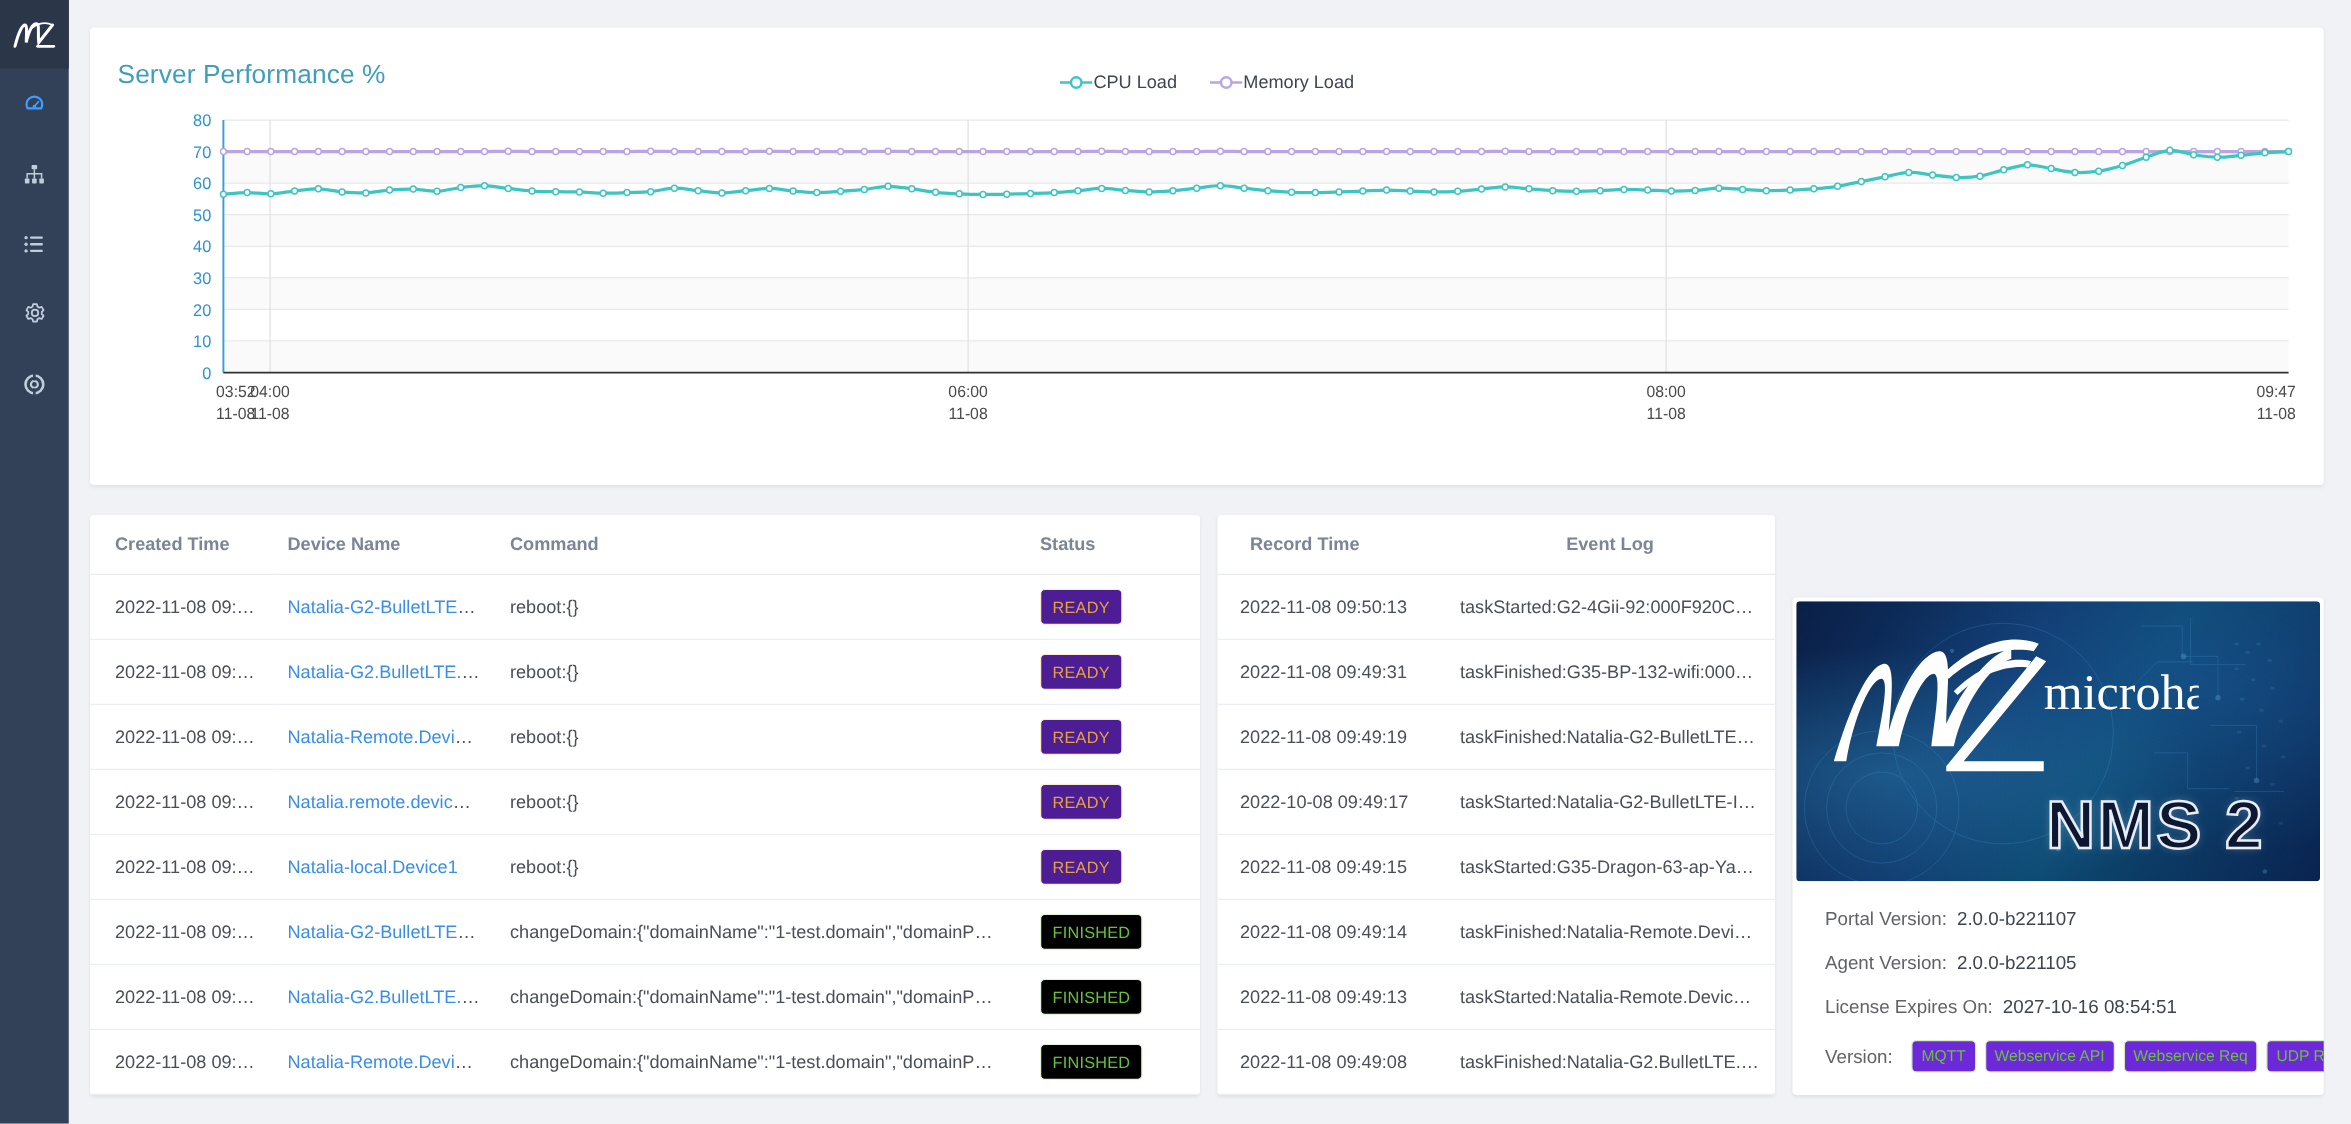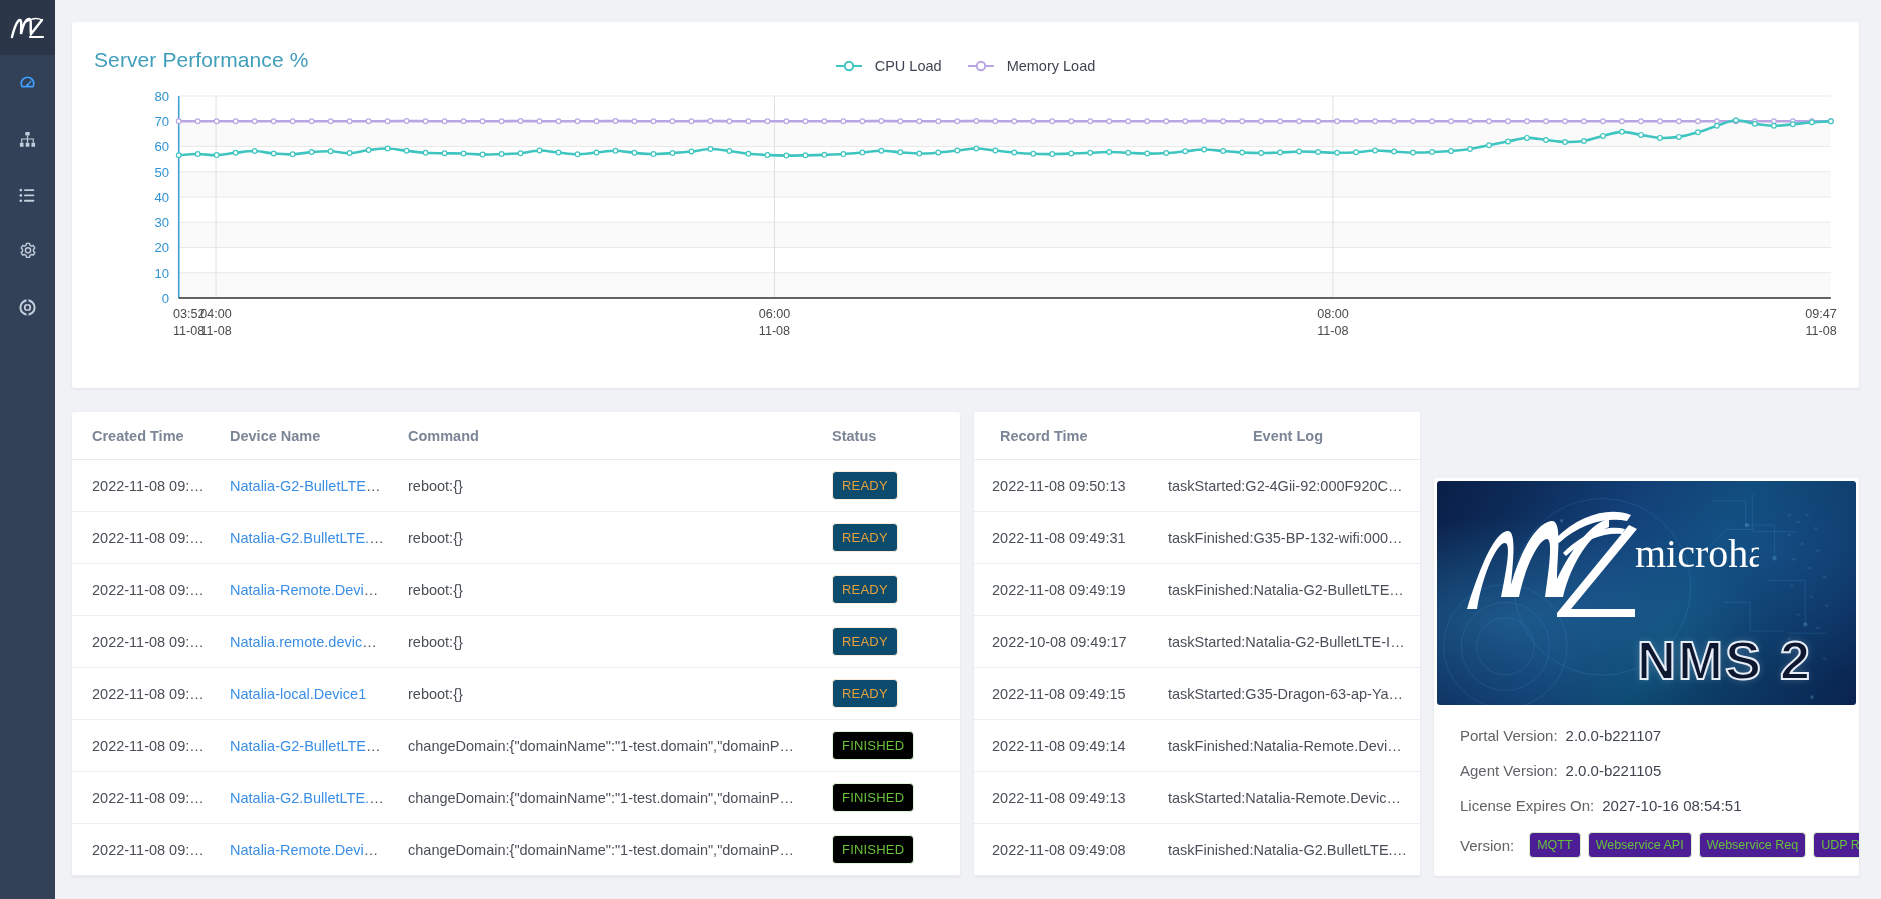--- a/index.html
+++ b/index.html
@@ -46,21 +46,21 @@
   .chart-title {
     position:absolute; left: 22px; top: 26px;
     font-size: 21px; color: #409ebb; font-weight: 400;
     letter-spacing: .1px;
   }
   .legend {
     position: absolute; top: 36px; left: 0; right: 0;
     display: flex; justify-content: center; gap: 26px;
     pointer-events: none;
   }
-  .legend-item { display:flex; align-items:center; gap: 13px; }
+  .legend-item { display:flex; align-items:center; gap: 1px; }
   .legend-item span.lbl { font-size: 14.5px; color: #3e4551; }
   .legend-mark { display:block; }
   .chart-area { position:absolute; left:0; top:60px; right:0; bottom:0; }
   .chart-svg { display:block; width:100%; height:100%; }
 
   
   .bottom {
     display: flex; gap: 14px; height: 470px; min-height: 0; align-items: flex-end;
   }
   .tbl-card { overflow: hidden; display: flex; flex-direction: column; }
@@ -86,21 +86,21 @@
   th.c-cmd     { width: auto; }
   th.c-status  { width: 140px; }
   td.c-created { padding-left: 20px; }
   th.c-rtime { width: 182px; padding-left: 26px; }
   th.c-elog  { width: auto; text-align:center; }
   td.c-rtime { padding-left: 18px; }
   .badge {
     display:inline-block; font-size: 13px; line-height: 1;
     padding: 7px 9px; border-radius: 4px; letter-spacing:.2px;
   }
-  .badge.ready    { color:#e6a23c; background:#0c4a6e; border:1px solid #faecd8; }
+  .badge.ready    { color:#e6a23c; background:#4c1d95; border:1px solid #faecd8; }
   .badge.finished { color:#67c23a; background:#000000; border:1px solid #e1f3d8; }
 
   
   .banner {
     margin: 3px 3px 0 3px; height: 224px; border-radius: 3px;
     position: relative; overflow: hidden;
     background:
       radial-gradient(ellipse at 18% 62%, rgba(40,120,170,.55) 0%, rgba(10,40,90,0) 52%),
       radial-gradient(ellipse at 78% 30%, rgba(30,90,160,.45) 0%, rgba(8,25,70,0) 60%),
       linear-gradient(120deg, #0a1f47 0%, #103a6e 38%, #0d4a72 58%, #0a2350 100%);
@@ -118,21 +118,21 @@
   .welcome {
     text-align: right; font-size: 23px; color: #46ccc6;
     font-weight: bold; margin-bottom: 20px;
   }
   .irow { display:flex; align-items:center; margin-bottom: 18px; font-size: 15px; }
   .ikey { color:#606266; margin-right: 8px; white-space: nowrap; }
   .ival { color:#3f4550; }
   .check { color:#4caf50; font-size: 19px; font-weight: bold; }
   .svc-row { display:flex; align-items:center; flex-wrap:nowrap; gap:7px; }
   .svc {
-    font-size: 12.5px; color:#67c23a; background:#4c1d95;
+    font-size: 12.5px; color:#67c23a; background:#6d28d9;
     border:1px solid #d8ecc8; border-radius:4px; padding: 5px 7px;
     white-space: nowrap;
   }
 </style>
 </head>
 <body>
 
 <div class="app">
 
   <div class="sidebar">

